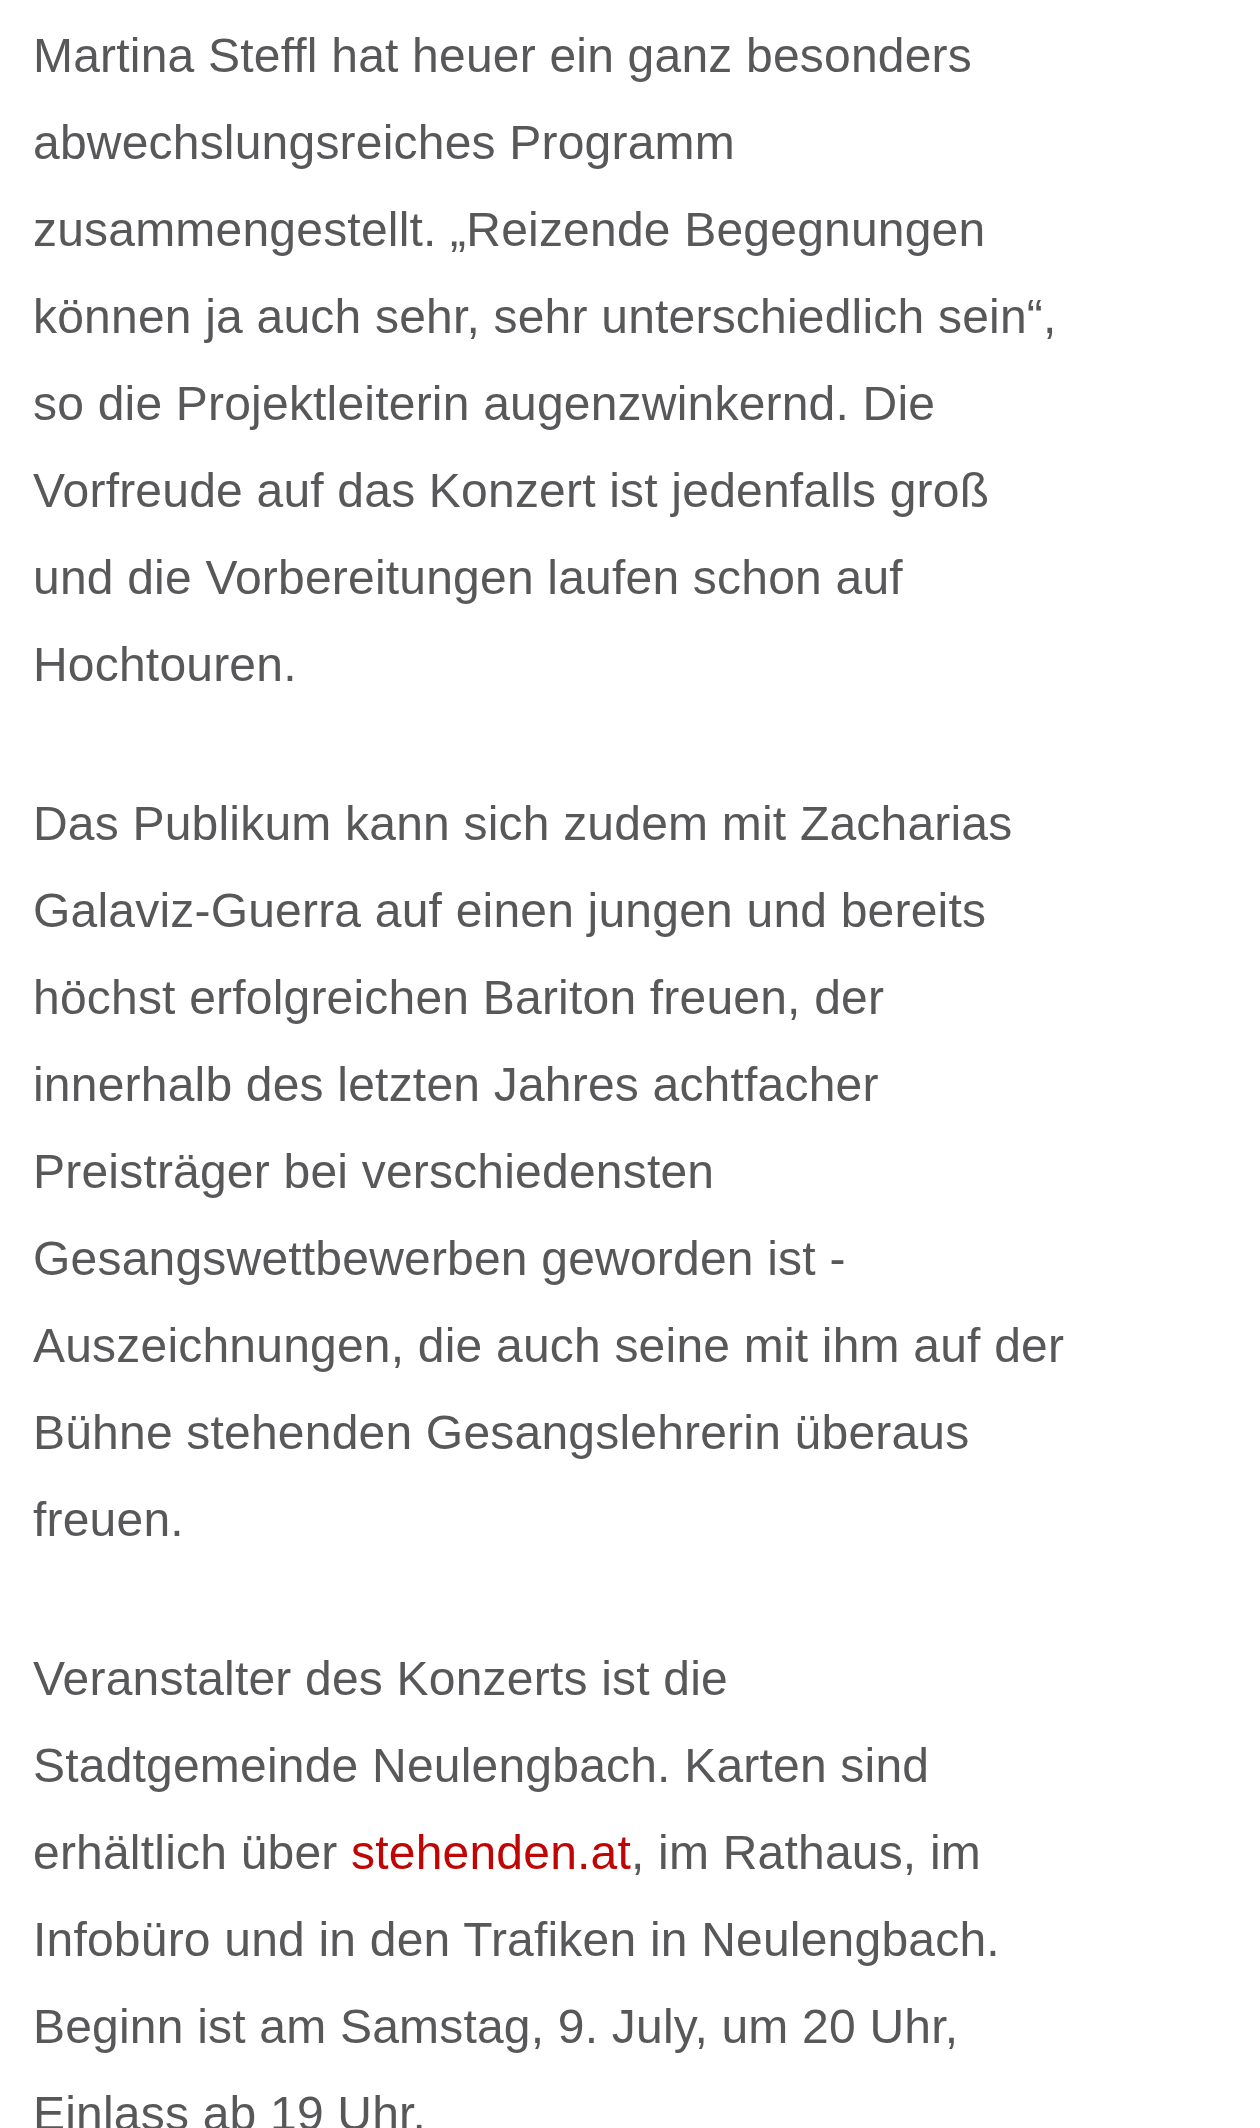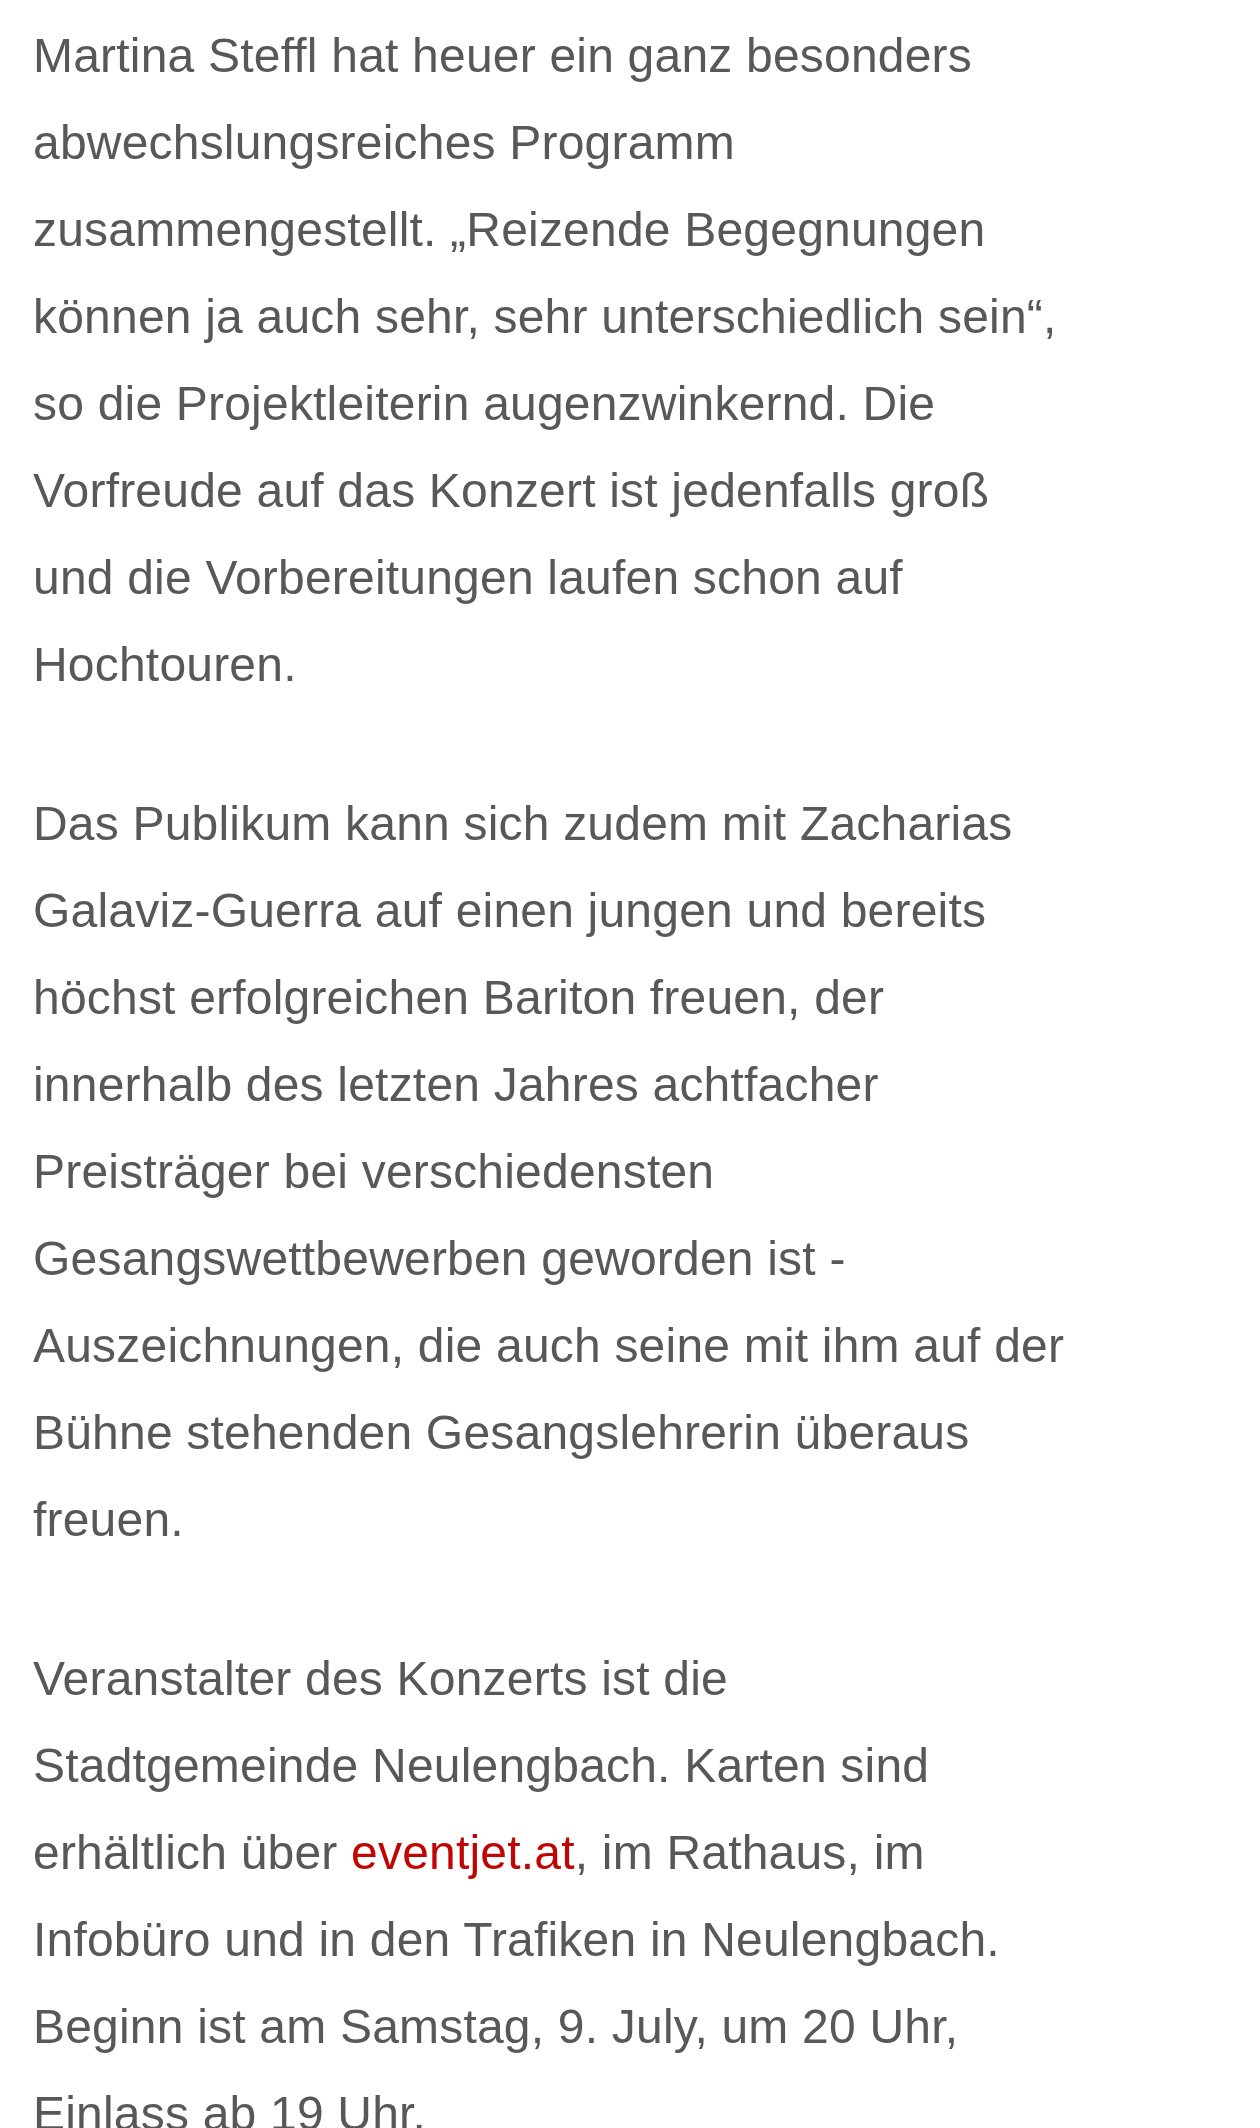--- a/index.html
+++ b/index.html
@@ -55,17 +55,17 @@
 höchst erfolgreichen Bariton freuen, der
 innerhalb des letzten Jahres achtfacher
 Preisträger bei verschiedensten
 Gesangswettbewerben geworden ist -
 Auszeichnungen, die auch seine mit ihm auf der
 Bühne stehenden Gesangslehrerin überaus
 freuen.</p>
 
   <p><span>Veranstalter des Konzerts ist die
 Stadtgemeinde Neulengbach. Karten sind
-erhältlich über </span><a class="inline-link">eventjet.at</a><span>, im Rathaus, im
+erhältlich über </span><a class="inline-link">stehenden.at</a><span>, im Rathaus, im
 Infobüro und in den Trafiken in Neulengbach.
 Beginn ist am Samstag, 9. July, um 20 Uhr,
 Einlass ab 19 Uhr.</span></p>
 </div>
 
 </body></html>

